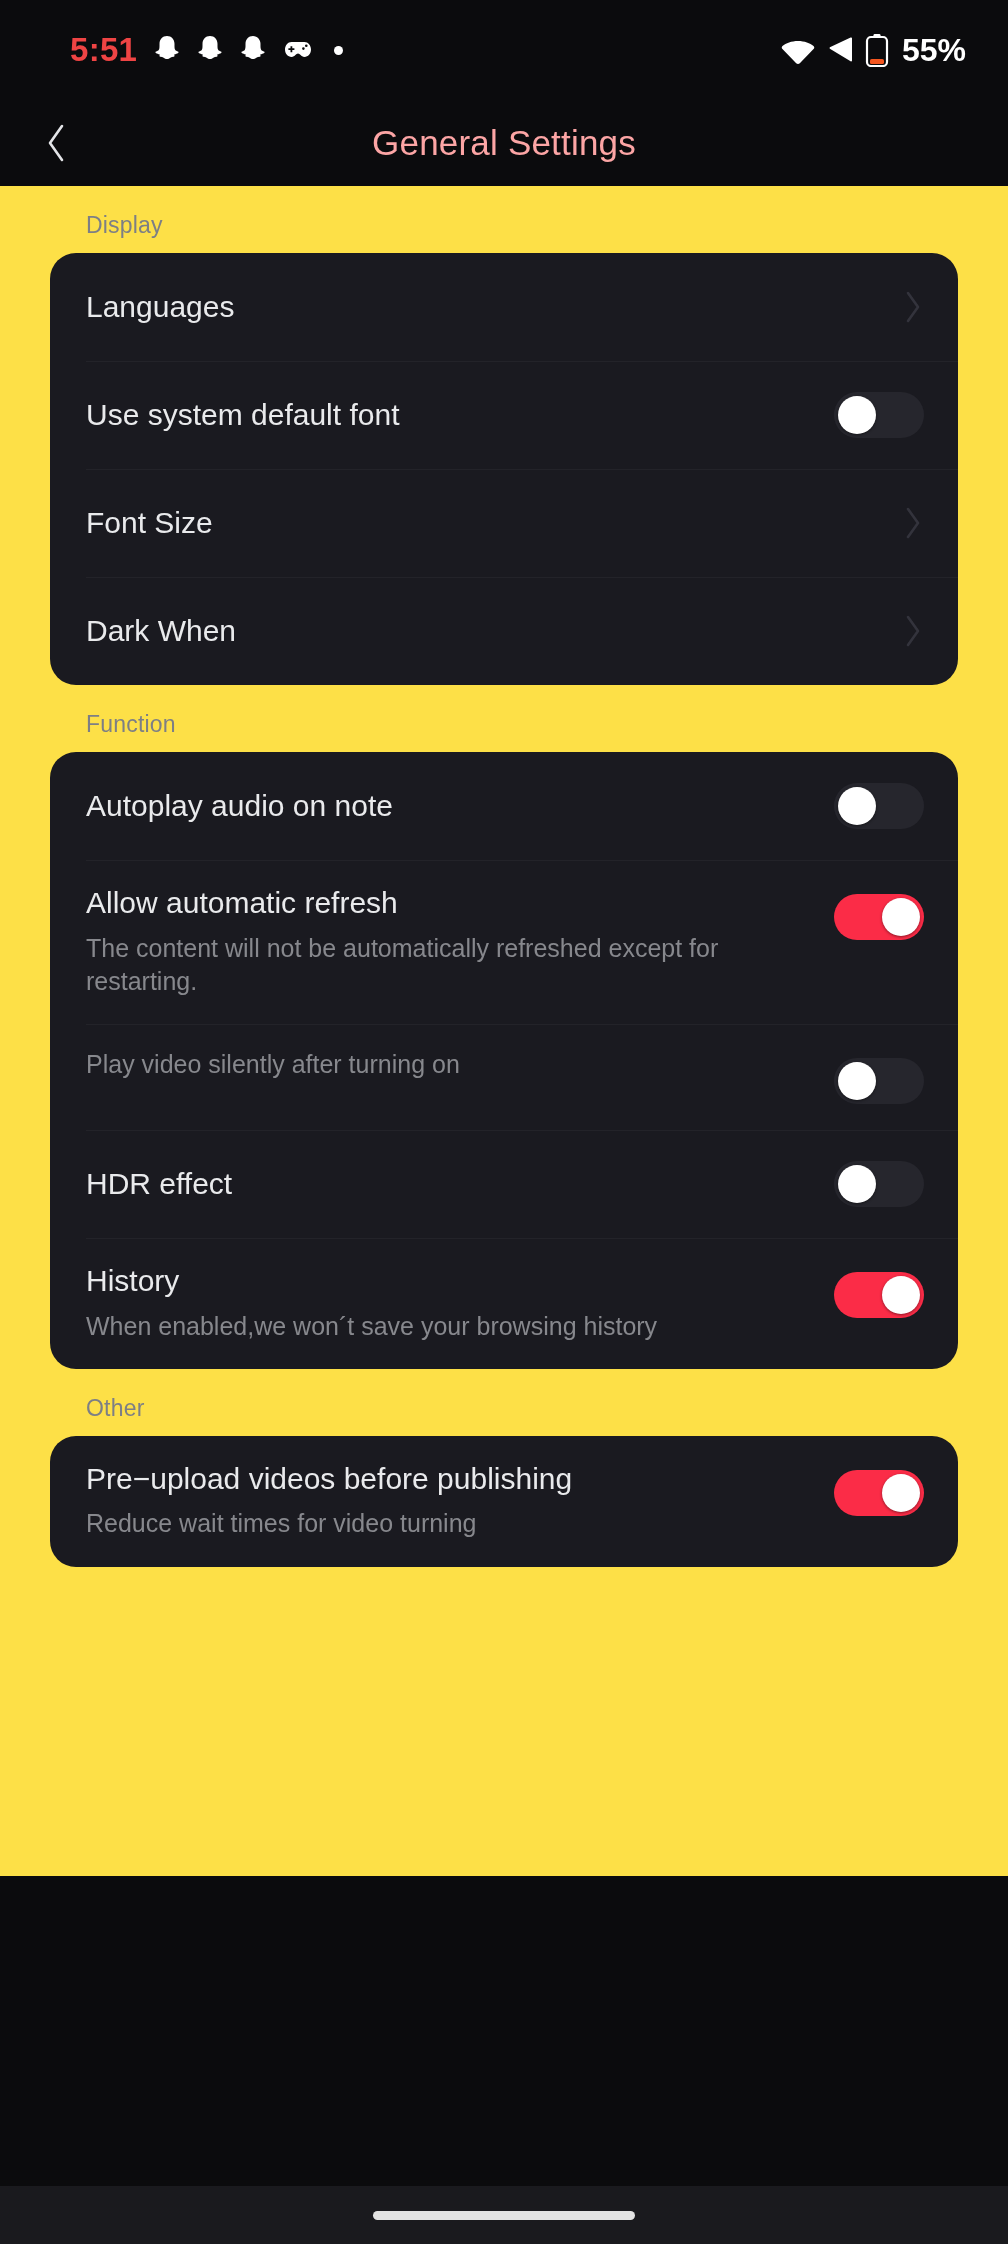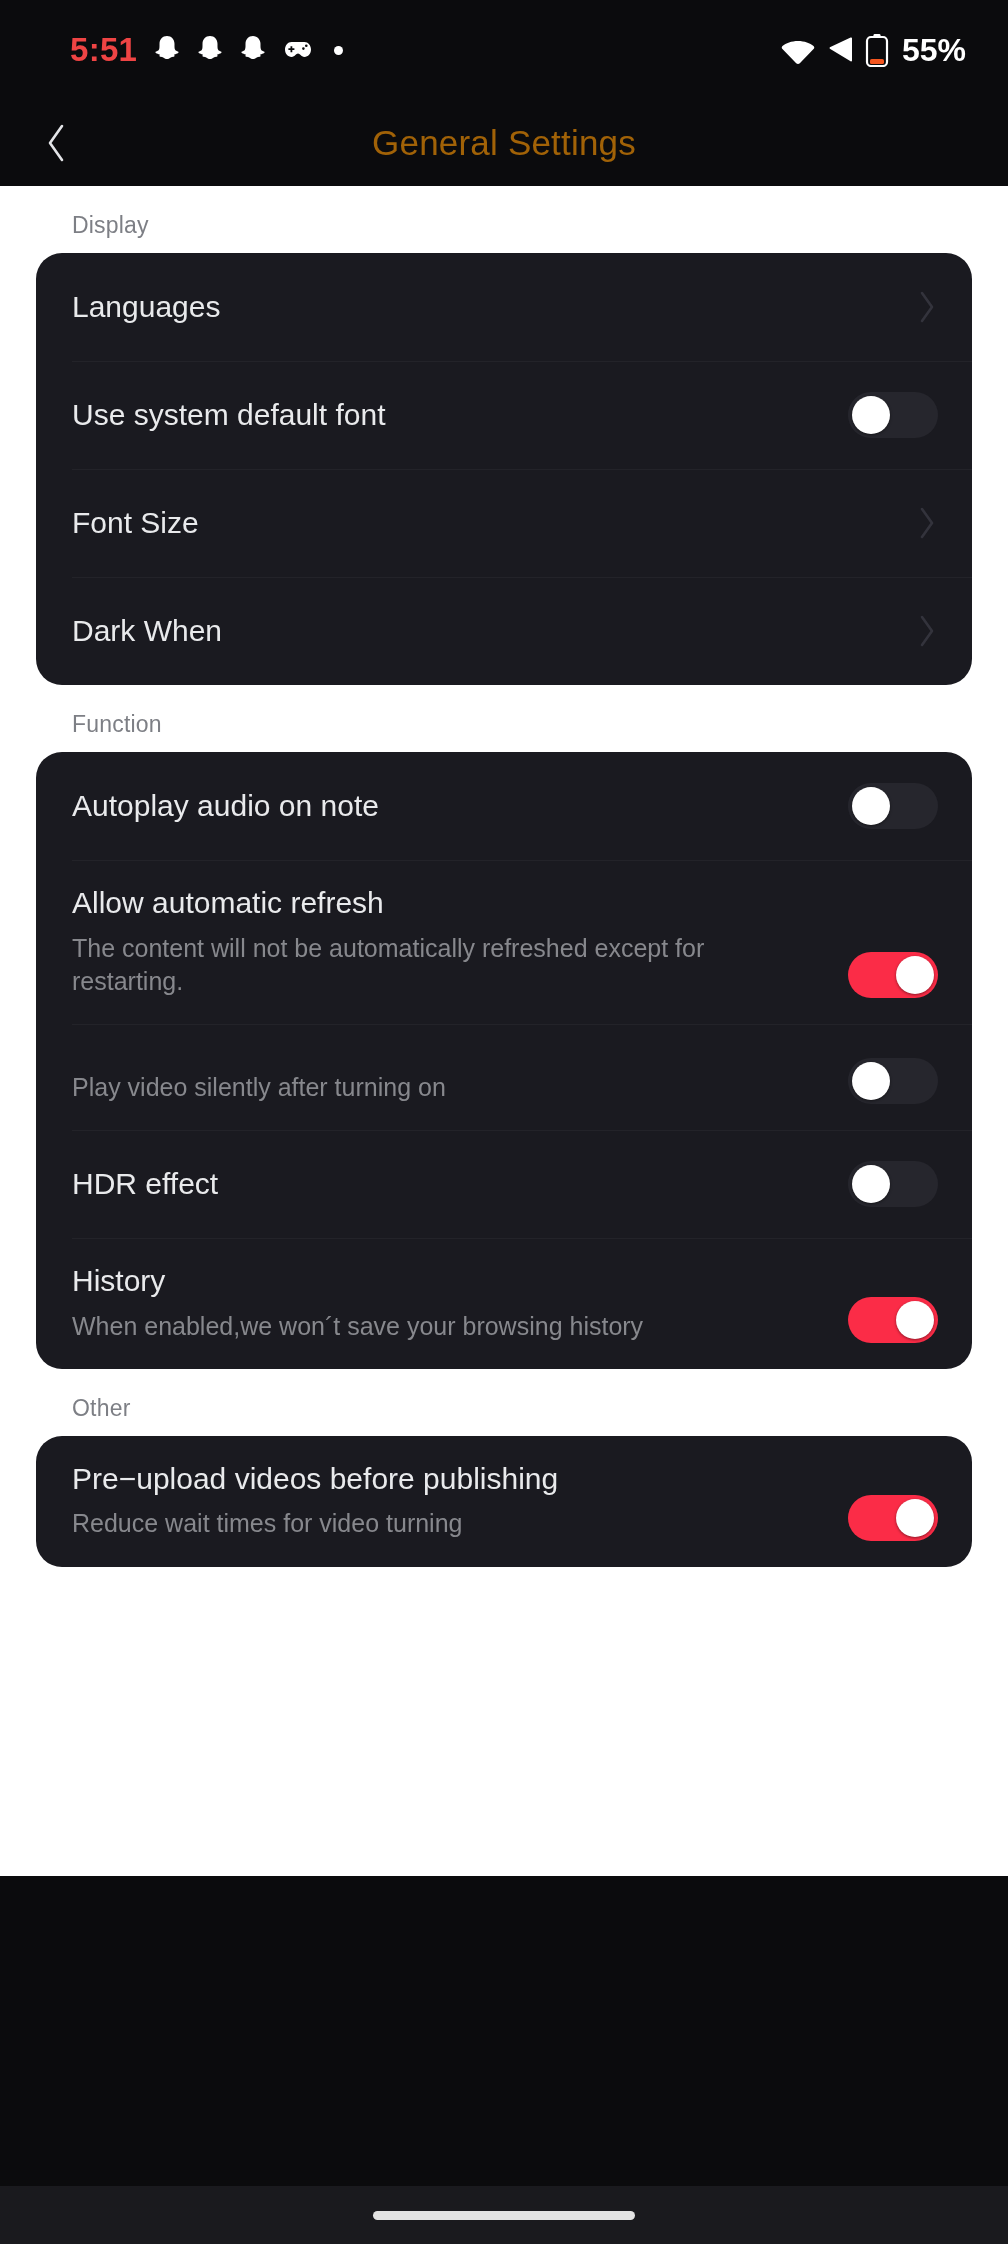--- a/index.html
+++ b/index.html
@@ -45,46 +45,46 @@
   }
   .back-btn {
     position:absolute; left:30px; top:50%;
     transform:translateY(-50%);
     width:54px; height:54px;
     display:flex; align-items:center; justify-content:center;
     cursor:pointer;
   }
   .header-title {
     width:100%; text-align:center;
-    color:#a16207; font-size:35px; font-weight:400;
+    color:#fca5a5; font-size:35px; font-weight:400;
     letter-spacing:0.2px;
   }
 
   
-  .content { flex:1 1 auto; padding:0 36px; background:#ffffff; }
+  .content { flex:1 1 auto; padding:0 50px; background:#fde047; }
 
   .section-label {
     color:#7d7f85;
     font-size:23px;
     padding:26px 0 14px 36px;
     letter-spacing:0.2px;
   }
   .card {
     background:#1a1a20;
     border-radius:26px;
     overflow:hidden;
   }
   .row {
     position:relative;
     display:flex; align-items:center;
     justify-content:space-between;
     padding:0 34px 0 36px;
     min-height:108px;
   }
-  .row.two-line { min-height:auto; padding-top:24px; padding-bottom:26px; align-items:flex-end; }
+  .row.two-line { min-height:auto; padding-top:24px; padding-bottom:26px; align-items:flex-start; }
   .row + .row::before {
     content:"";
     position:absolute; left:36px; right:0; top:0;
     height:1px; background:#232329;
   }
   .row-texts { display:flex; flex-direction:column; gap:10px; padding-right:22px; }
   .row-title {
     color:#e9eaec;
     font-size:30px;
     font-weight:400;

